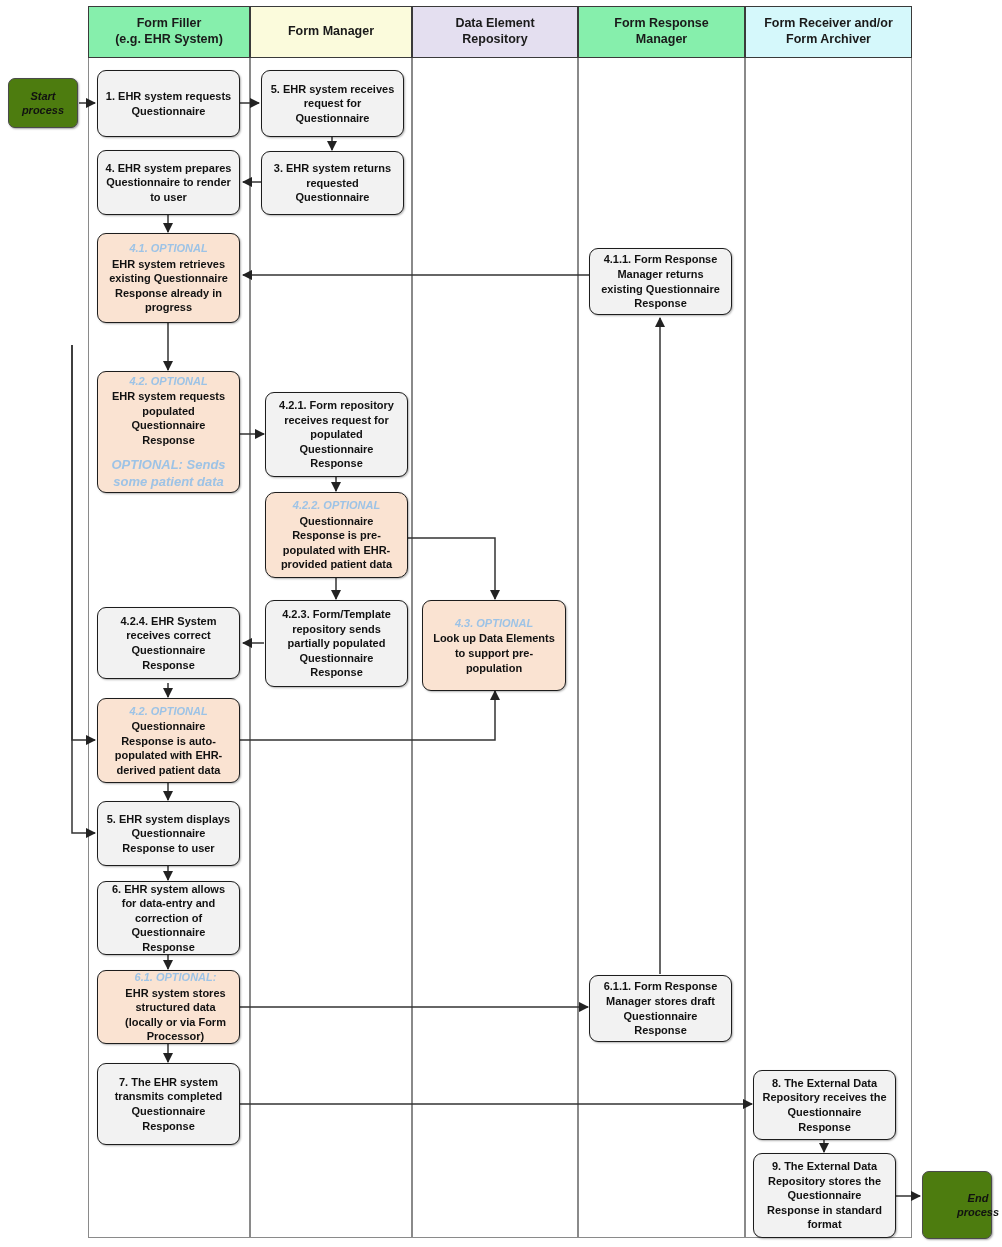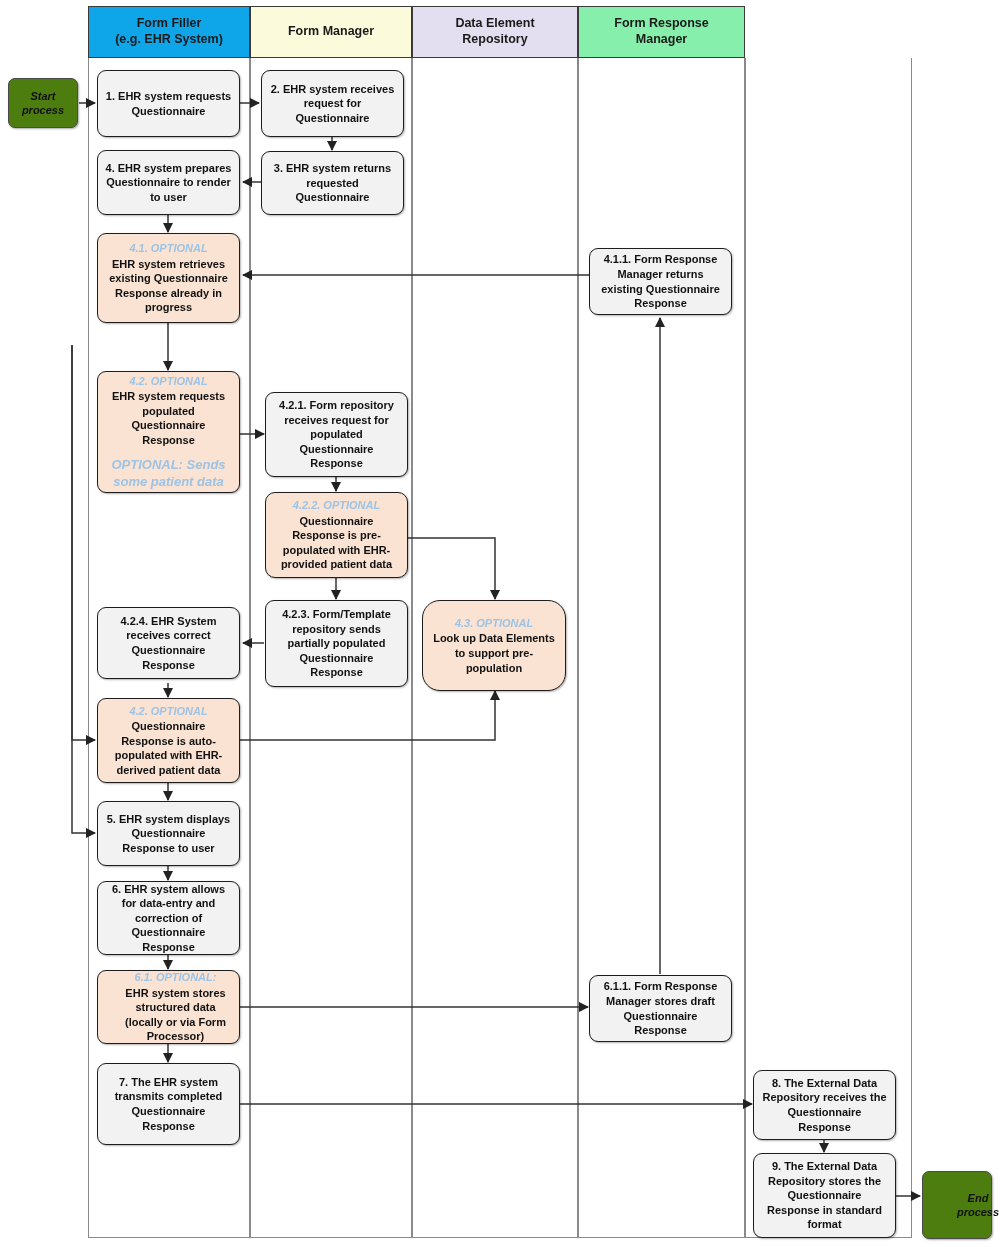--- a/index.html
+++ b/index.html
@@ -46,41 +46,47 @@
     font-size:11px;font-weight:bold;font-style:italic;color:#111;line-height:1.3;
     box-shadow:1px 1px 2px rgba(0,0,0,0.35);
   }
   .txt{display:block;}
 </style>
 </head>
 <body>
 
 <div id="canvas">
 
-  <div class="lane-head" style="left:88px;top:6px;width:162px;height:52px;background:#0ea5e9;">
+  <div class="lane-head" style="left:88px;top:6px;width:162px;height:52px;background:#86efac;">
     <div>
       <span class="txt">Form Filler</span>
       <span class="txt">(e.g. EHR System)</span>
     </div>
   </div>
   <div class="lane-head" style="left:250px;top:6px;width:162px;height:52px;background:#fbfbdc;">
     <div>
       <span class="txt">Form Manager</span>
     </div>
   </div>
   <div class="lane-head" style="left:412px;top:6px;width:166px;height:52px;background:#e4dff0;">
     <div>
       <span class="txt">Data Element</span>
       <span class="txt">Repository</span>
     </div>
   </div>
   <div class="lane-head" style="left:578px;top:6px;width:167px;height:52px;background:#86efac;">
     <div>
       <span class="txt">Form Response</span>
       <span class="txt">Manager</span>
+    </div>
+  </div>
+  <div class="lane-head" style="left:745px;top:6px;width:167px;height:52px;background:#d5f8fb;">
+    <div>
+      <span class="txt">Form Receiver and/or</span>
+      <span class="txt">Form Archiver</span>
     </div>
   </div>
 
   <div class="lane-body" style="left:88px;top:58px;width:162px;height:1180px;"></div>
   <div class="lane-body" style="left:250px;top:58px;width:162px;height:1180px;"></div>
   <div class="lane-body" style="left:412px;top:58px;width:166px;height:1180px;"></div>
   <div class="lane-body" style="left:578px;top:58px;width:167px;height:1180px;"></div>
   <div class="lane-body" style="left:745px;top:58px;width:167px;height:1180px;"></div>
 
   <svg id="wires" viewBox="0 0 1002 1247">
@@ -154,21 +160,21 @@
       <span class="txt">End</span>
       <span class="txt">process</span>
     </div>
   </div>
 
   <div class="node" style="left:97px;top:70px;width:143px;height:67px;">
     <span>1. EHR system requests Questionnaire</span>
   </div>
 
   <div class="node" style="left:261px;top:70px;width:143px;height:67px;">
-    <span>2. EHR system receives request for Questionnaire</span>
+    <span>5. EHR system receives request for Questionnaire</span>
   </div>
 
   <div class="node" style="left:261px;top:151px;width:143px;height:64px;">
     <span>3. EHR system returns requested Questionnaire</span>
   </div>
 
   <div class="node" style="left:97px;top:150px;width:143px;height:65px;">
     <span>4. EHR system prepares Questionnaire to render to user</span>
   </div>
 
@@ -197,21 +203,21 @@
   </div>
 
   <div class="node" style="left:265px;top:600px;width:143px;height:87px;">
     <span>4.2.3. Form/Template repository sends partially populated Questionnaire Response</span>
   </div>
 
   <div class="node" style="left:97px;top:607px;width:143px;height:72px;align-items:flex-end;">
     <span>4.2.4. EHR System receives correct Questionnaire Response</span>
   </div>
 
-  <div class="node optional" style="left:422px;top:600px;width:144px;height:91px;border-radius:18px;">
+  <div class="node optional" style="left:422px;top:600px;width:144px;height:91px;">
     <span class="opt-tag">4.3. OPTIONAL</span>
     <span>Look up Data Elements to support pre-population</span>
   </div>
 
   <div class="node optional" style="left:97px;top:698px;width:143px;height:85px;">
     <span class="opt-tag">4.2. OPTIONAL</span>
     <span>Questionnaire Response is auto-populated with EHR-derived patient data</span>
   </div>
 
   <div class="node" style="left:97px;top:801px;width:143px;height:65px;">

